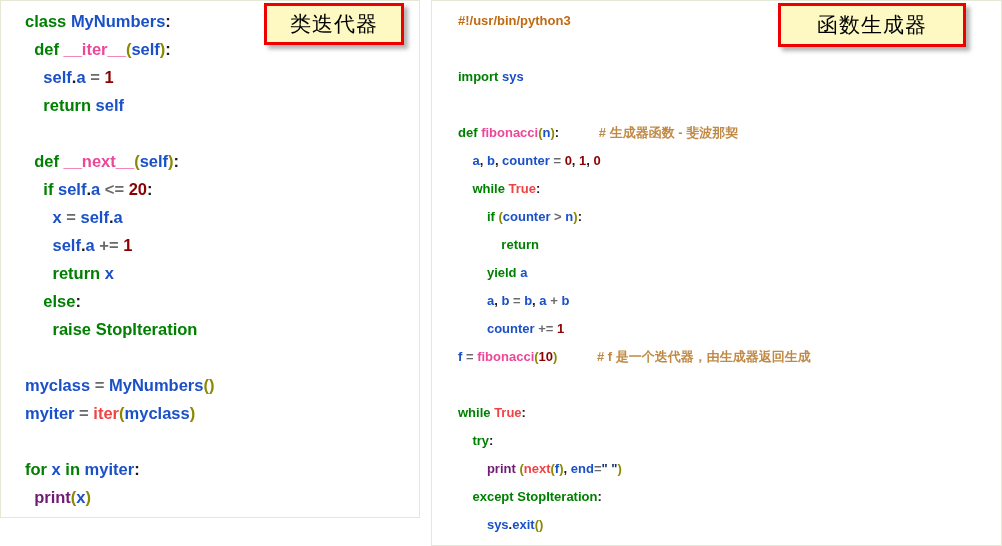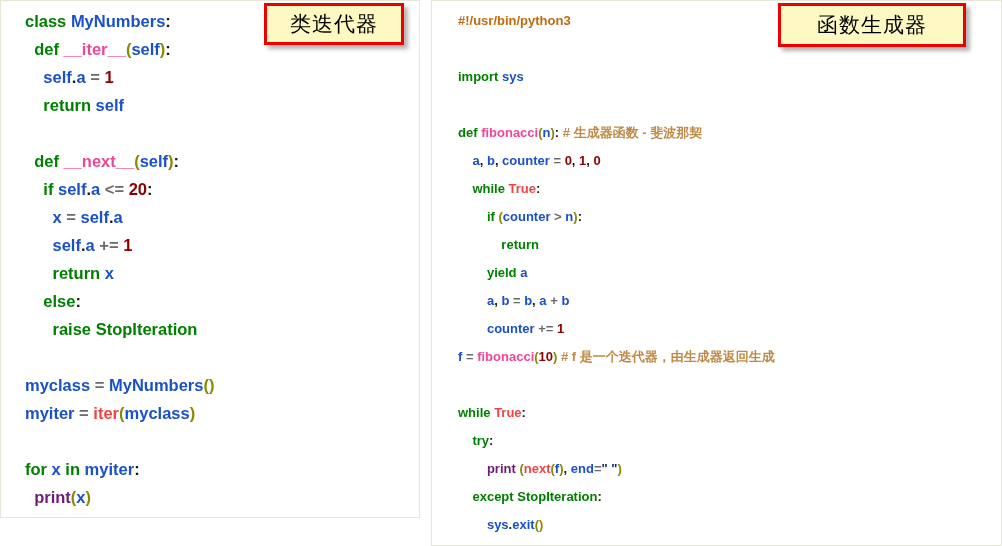--- a/index.html
+++ b/index.html
@@ -44,21 +44,21 @@
 
   
   .kw   { color: #008000; }            
   .bkw  { color: #ef4444; }            
   .id   { color: #1a50c8; }            
   .fn   { color: #ec4899; }            
   .num  { color: #8b0000; }            
   .op   { color: #6a6a6a; }            
   .pu   { color: #8a8a00; }            
   .co   { color: #1a1a1a; }            
-  .cmt  { color: #c08a46; }            
+  .cmt  { color: #c08a46; margin-left: 36px; }            
   .she  { color: #c06a12; }            
   .str  { color: #102a6e; }            
   .prt  { color: #701a75; }            
   .plain{ color: #1a50c8; }
 
   
   .badge {
     position: absolute;
     background: #fef9c3;
     border: 3px solid #ee0000;

